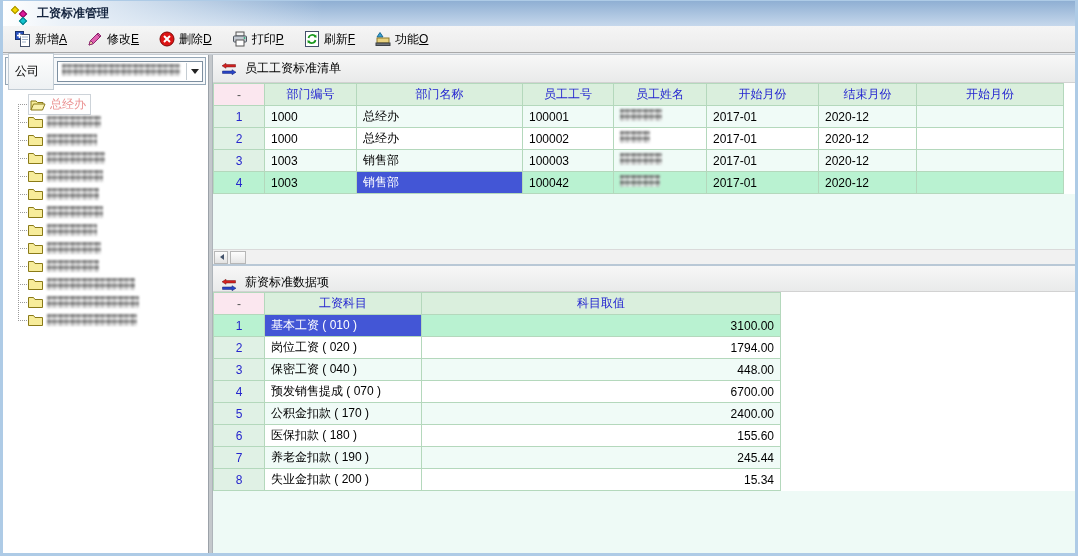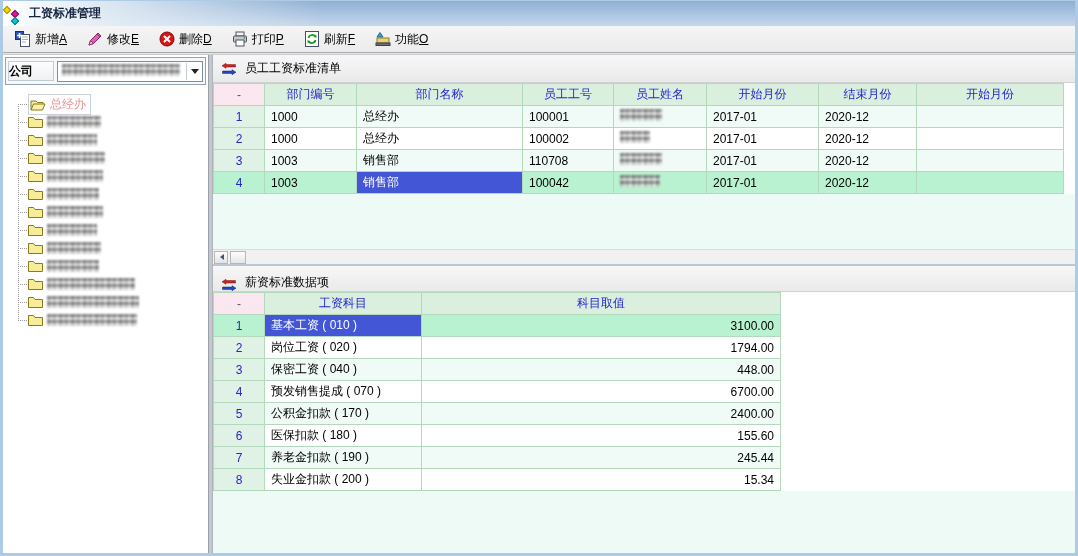--- a/index.html
+++ b/index.html
@@ -7,21 +7,21 @@
   body { font-family:"Liberation Sans","DejaVu Sans",sans-serif; font-size:12px; color:#000; }
 
   .window{
     width:1078px;height:556px;background:#fff;
     border:3px solid #aecbe6;border-top-width:1px;
     display:flex;flex-direction:column;overflow:hidden;
   }
 
   
   .titlebar{
-    height:25px;flex:0 0 25px;display:flex;align-items:center;gap:8px;
+    height:25px;flex:0 0 25px;display:flex;align-items:center;gap:8px;padding-left:8px;
     background:linear-gradient(90deg,#ffffff 0px,#eaf1f8 60px,rgba(234,241,248,0) 320px),
                linear-gradient(180deg,#8fafd3 0%,#c6d8ec 100%);
   }
   .title-icon{position:relative;width:18px;height:18px;flex:0 0 18px;}
   .title-icon i{position:absolute;width:6px;height:6px;transform:rotate(45deg);display:block;}
   .title-icon .d1{left:1px;top:2px;background:#f3d800;border:1px solid #a89000;}
   .title-icon .d2{left:9px;top:6px;background:#e0189a;border:1px solid #8c0a5e;}
   .title-icon .d3{left:9px;top:13px;background:#12c3cf;border:1px solid #067d86;}
   .title-text{font-weight:bold;color:#15253f;}
 
@@ -37,22 +37,22 @@
   .accel{text-decoration:underline;}
 
   
   .main{flex:1;display:flex;min-height:0;}
   .sidebar{width:205px;flex:0 0 205px;background:#fff;display:flex;flex-direction:column;}
   .splitter{width:5px;flex:0 0 5px;background:#c4c8cc;border-left:1px solid #9ba1a8;border-right:1px solid #aeb4ba;}
   .content{flex:1;display:flex;flex-direction:column;min-width:0;background:#fff;}
 
   
   .company-row{margin:2px;height:28px;border:1px solid #93a5b5;display:flex;align-items:center;padding:2px;gap:3px;background:#f6f8fa;}
-  .company-label{width:46px;height:20px;display:flex;align-items:center;
-    border:1px solid #c2ccd4;background:linear-gradient(#fdfdfd,#eef1f3);font-weight:bold;}
+  .company-label{width:46px;height:37px;display:flex;align-items:center;padding-left:6px;
+    border:1px solid #c2ccd4;background:linear-gradient(#fdfdfd,#eef1f3);}
   .company-select{flex:1;height:21px;border:1px solid #7d8fa0;background:#fff;display:flex;align-items:center;padding-left:4px;}
   .company-select .chip-wrap{flex:1;}
   .dd-btn{width:16px;height:17px;display:flex;align-items:center;justify-content:center;border-left:1px solid #c4ccd2;background:#fff;}
   .dd-arrow{width:0;height:0;border:4px solid transparent;border-top:5px solid #222;margin-top:4px;}
 
   .tree{flex:1;padding:8px 0 0 10px;overflow:hidden;}
   .tree-inner{position:relative;}
   .tree-inner::before{content:"";position:absolute;left:5px;top:9px;height:217px;border-left:1px dotted #9a9a9a;}
   .tree-item{height:18px;display:flex;align-items:center;gap:4px;position:relative;padding-left:15px;}
   .tree-item::before{content:"";position:absolute;left:5px;top:9px;width:9px;border-top:1px dotted #9a9a9a;}
@@ -323,21 +323,21 @@
             <td class="data">100002</td>
             <td class="data"><span class="blur-chip" style="width:30px"></span></td>
             <td class="data">2017-01</td>
             <td class="data">2020-12</td>
             <td class="data"></td>
           </tr>
           <tr class="r-odd">
             <td class="rownum">3</td>
             <td class="data">1003</td>
             <td class="data">销售部</td>
-            <td class="data">110708</td>
+            <td class="data">100003</td>
             <td class="data"><span class="blur-chip" style="width:42px"></span></td>
             <td class="data">2017-01</td>
             <td class="data">2020-12</td>
             <td class="data"></td>
           </tr>
           <tr class="r-sel">
             <td class="rownum">4</td>
             <td class="data">1003</td>
             <td class="data cell-sel">销售部</td>
             <td class="data">100042</td>

